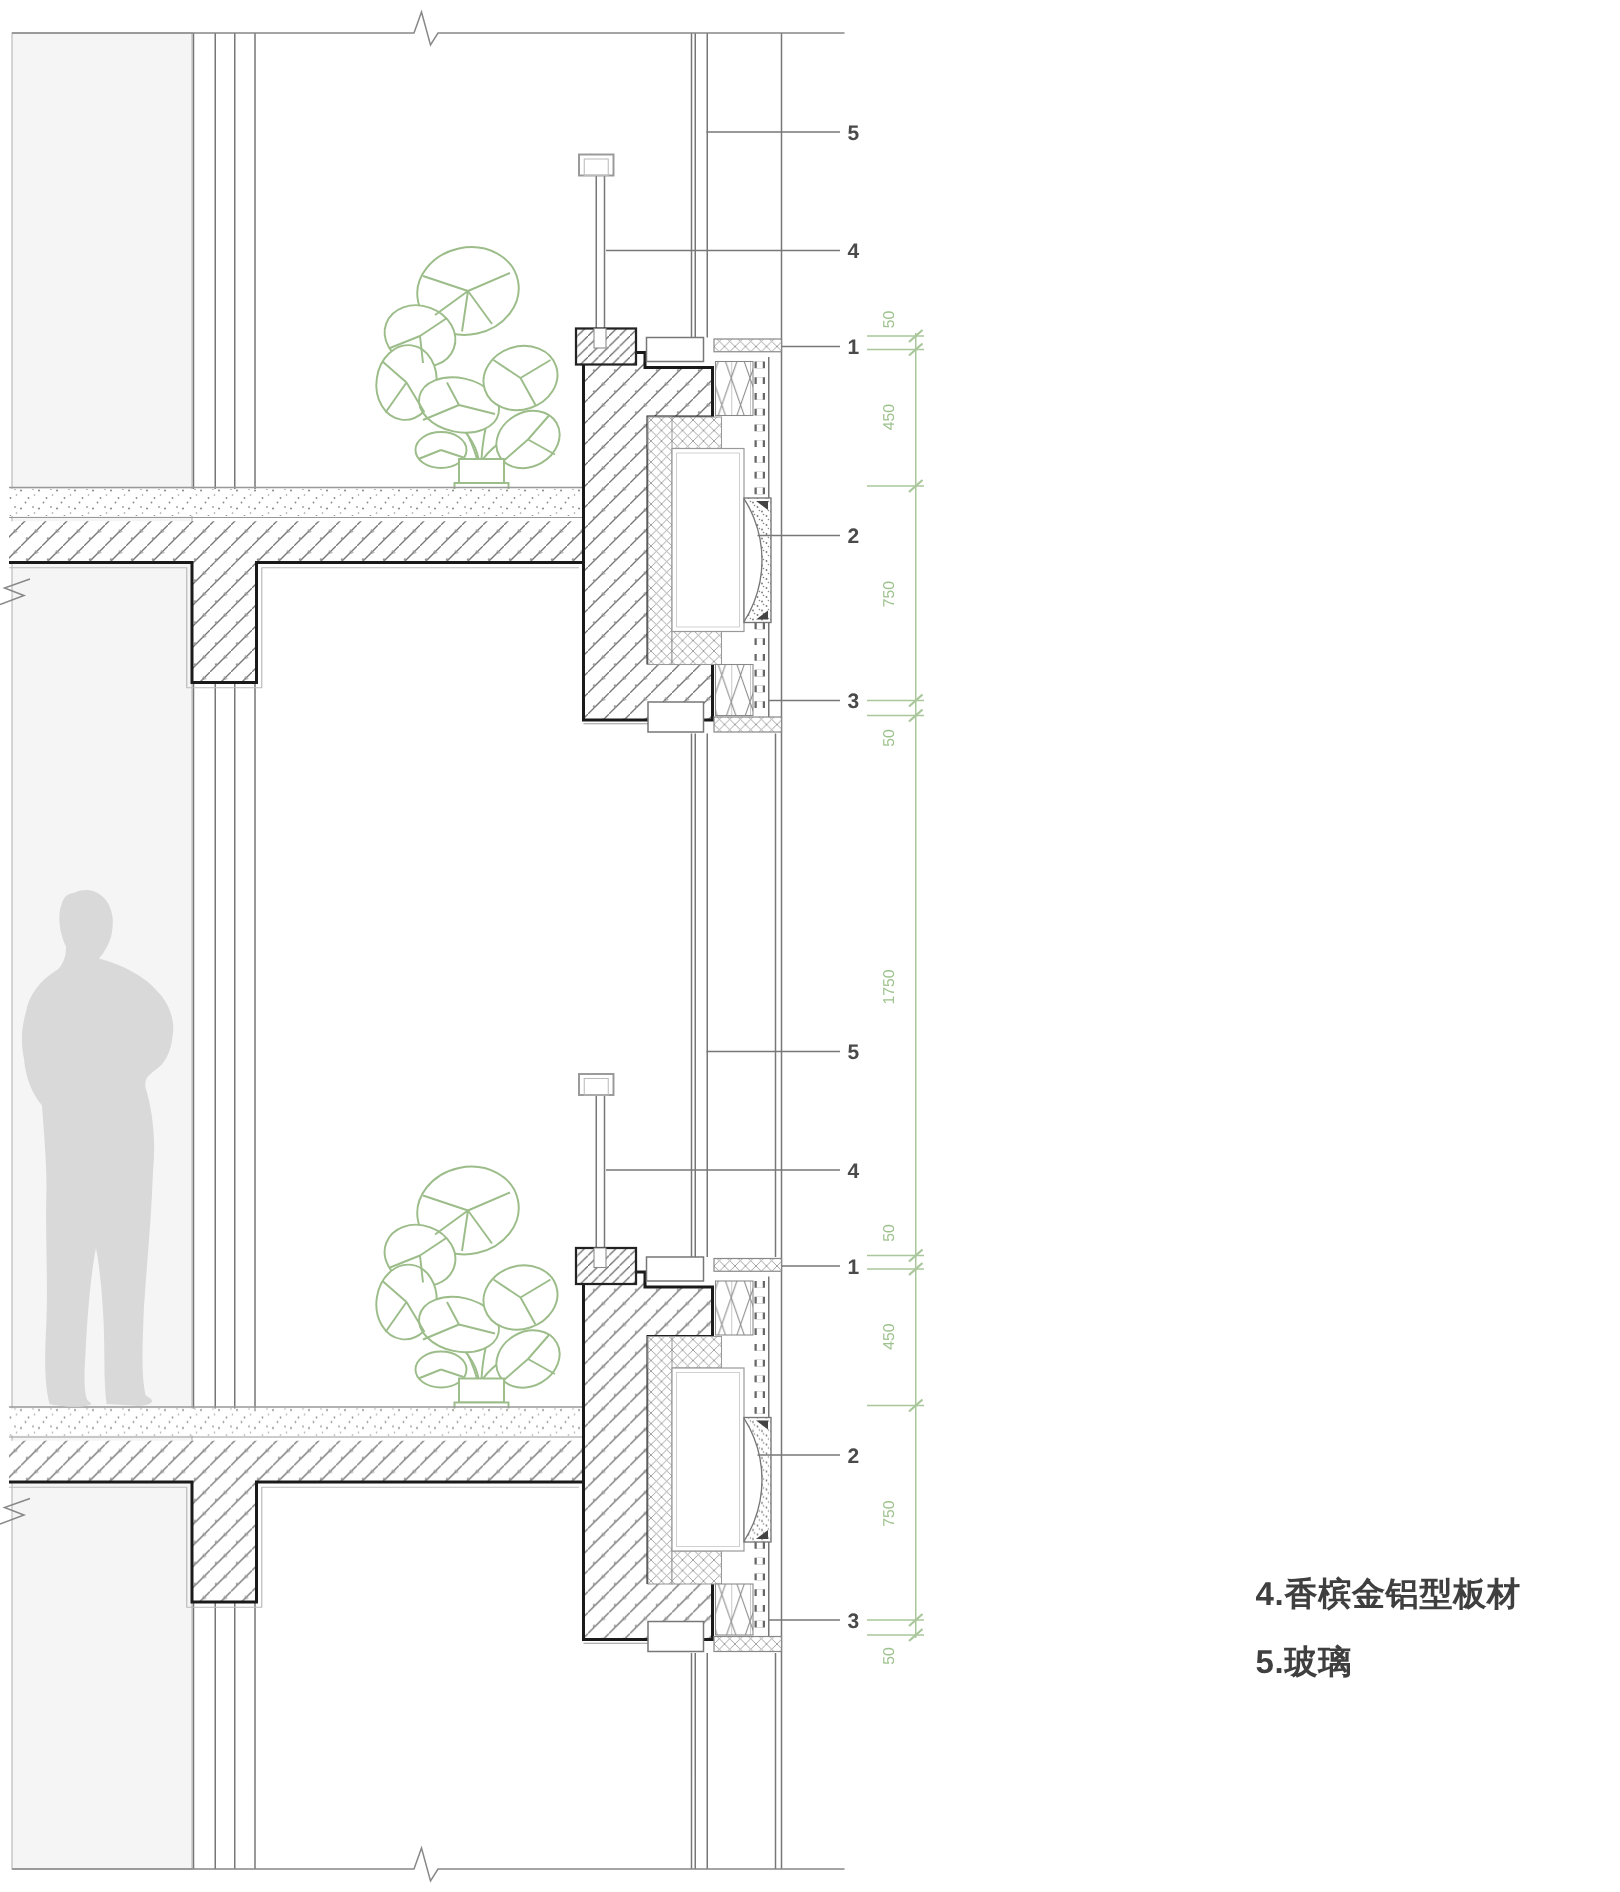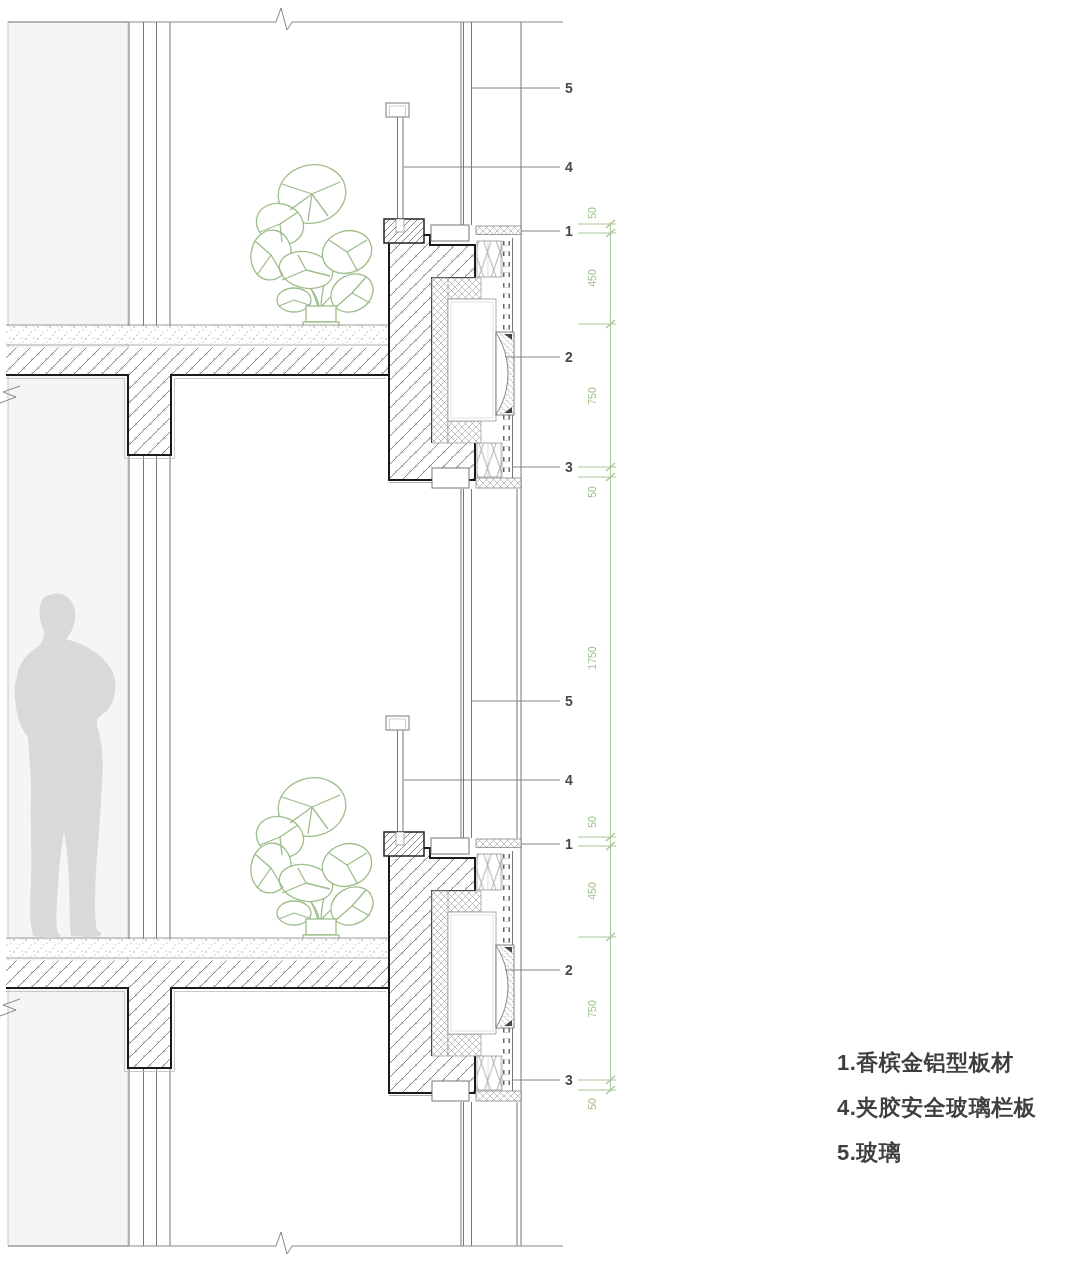--- a/index.html
+++ b/index.html
@@ -239,18 +239,17 @@
   <g>
     <text class="callout-text" x="565" y="706">5</text>
     <text class="callout-text" x="565" y="785">4</text>
     <text class="callout-text" x="565" y="849">1</text>
     <text class="callout-text" x="565" y="975">2</text>
     <text class="callout-text" x="565" y="1085">3</text>
   </g>
 </svg>
 
 <div id="legend">
-  <div>1.香槟金铝型板材</div>
-  <div>4.夹胶安全玻璃栏板</div>
+  <div>4.香槟金铝型板材</div>
   <div>5.玻璃</div>
 </div>
 
 </div>
 
 </body></html>

